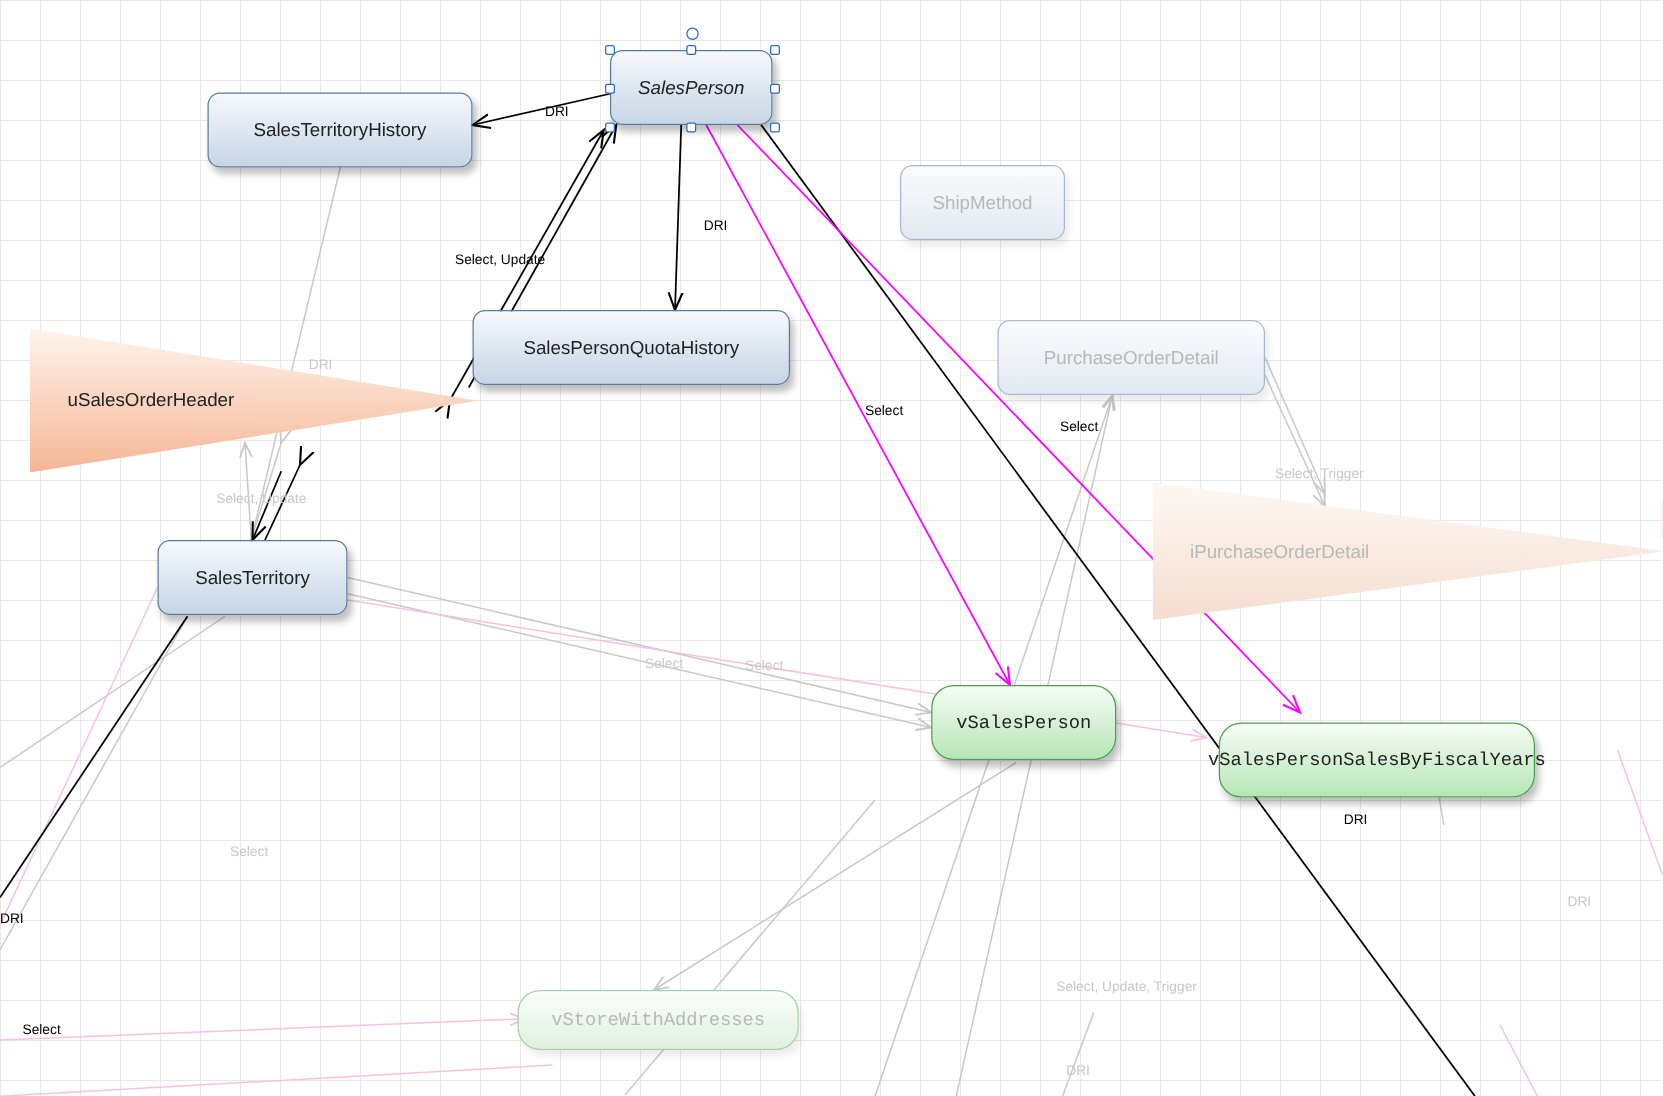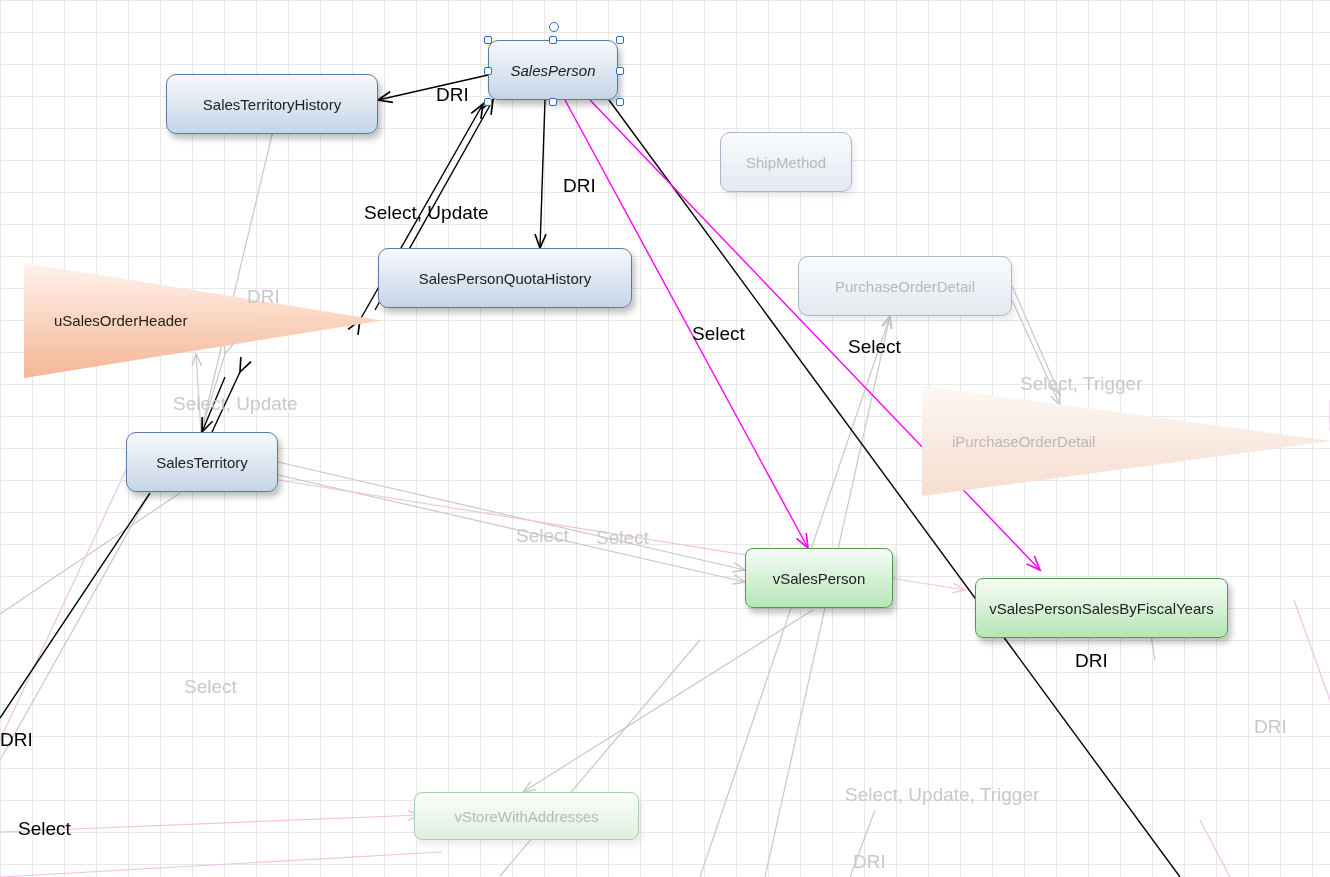--- a/index.html
+++ b/index.html
@@ -43,23 +43,24 @@
     box-shadow: 3px 5px 6px rgba(0,0,0,.25);
   }
   .tbl.faded {
     border-color: #a8b8cc;
     color: #b8b8b8;
     background: linear-gradient(#fafbfd, #e3e9f1);
     box-shadow: 3px 5px 6px rgba(0,0,0,.08);
   }
   .view {
     border: 1px solid #4aa04a;
-    border-radius: 8px;
+    border-radius: 18px;
     background: linear-gradient(#f6fcf6, #b6e6b6);
     box-shadow: 3px 5px 6px rgba(0,0,0,.25);
+    font-family: Liberation Mono, monospace;
   }
   .view.faded {
     border-color: #a6d0a6;
     color: #b8b8b8;
     background: linear-gradient(#fbfdfb, #dff0df);
     box-shadow: 3px 5px 6px rgba(0,0,0,.08);
   }
   .trig {
     
     background: linear-gradient(#fff3ec, #f5b695);
@@ -69,21 +70,21 @@
     justify-content: flex-start;
     padding-left: 30px;
   }
   .trig.faded {
     background: linear-gradient(#fdf8f4, #f6ddcf);
     color: #b8b8b8;
     filter: drop-shadow(3px 5px 4px rgba(0,0,0,.1));
   }
   .edge-label {
     position: absolute;
-    font-size: 19px;
+    font-size: 11px;
     color: #000;
     background: transparent;
     white-space: nowrap;
     pointer-events: none;
   }
   .edge-label.faded { color: #c8c8c8; }
   .sel-handle {
     position: absolute;
     width: 6px; height: 6px;
     border: 1px solid #2a6bc5;

